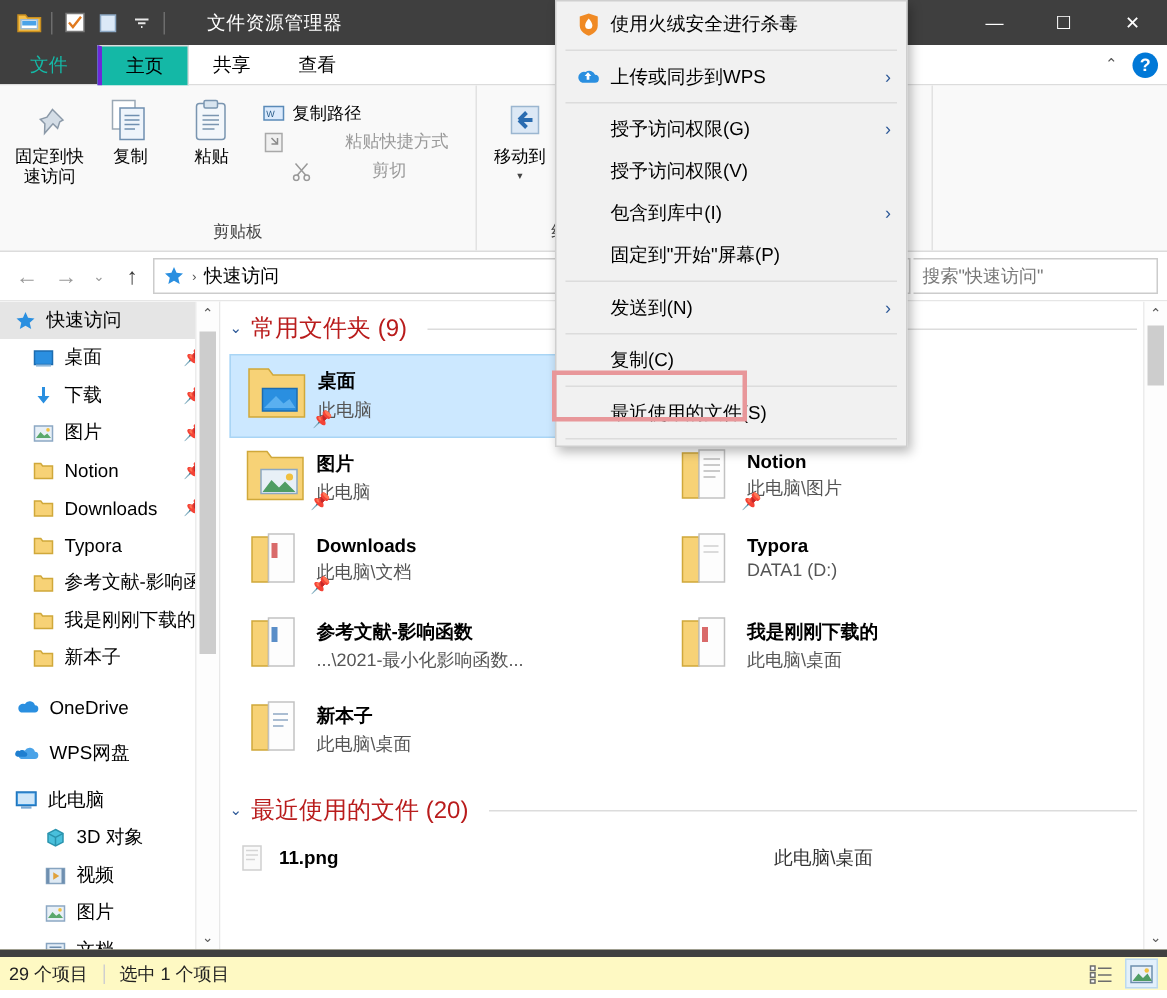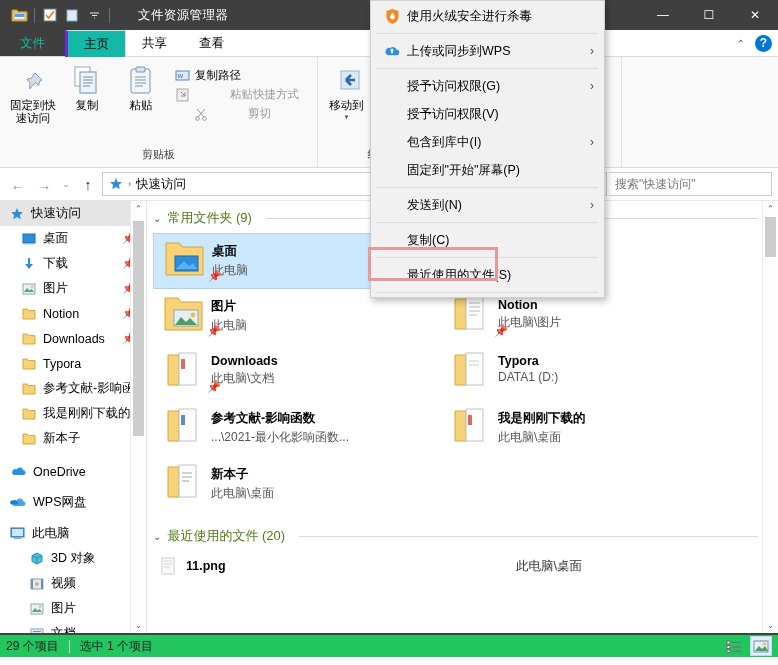--- a/index.html
+++ b/index.html
@@ -62,39 +62,39 @@
   .nav-item.indent1{padding-left:22px;}
   .nav-item.indent2{padding-left:30px;}
   .pin{position:absolute;right:10px;color:#a0a0a0;font-size:11px;}
   .navscroll{position:absolute;right:0;top:0;width:15px;height:100%;background:#fdfdfd;border-left:1px solid #ececec;}
   .navscroll .thumb{position:absolute;left:2px;top:20px;width:11px;height:215px;background:#cdcdcd;}
   .navscroll .ar{position:absolute;left:0;width:15px;height:16px;display:flex;align-items:center;justify-content:center;color:#5a5a5a;font-size:9px;}
 
   .filepane{flex:1;position:relative;overflow:hidden;background:#fff;}
   .grouphdr{display:flex;align-items:center;gap:6px;padding:8px 0 6px 6px;}
   .grouphdr .chev{color:#2b5797;font-size:10px;}
-  .grouphdr .gtitle{color:#4d7c0f;font-size:13px;}
+  .grouphdr .gtitle{color:#b91c1c;font-size:16px;}
   .grouphdr .rule{flex:1;height:1px;background:#dcdcdc;margin-left:8px;margin-right:20px;}
   .tiles{display:flex;flex-wrap:wrap;padding-left:6px;}
   .tile{width:287px;height:56px;display:flex;align-items:flex-start;padding:4px 0 0 8px;box-sizing:border-box;position:relative;}
   .tile.sel{background:#cce8ff;border:1px solid #a9d5f5;}
   .tile .tico{width:46px;height:46px;flex:none;position:relative;}
   .tile .meta{padding-left:4px;padding-top:5px;}
   .tile .tname{font-size:12.5px;font-weight:bold;color:#000;}
   .tile .tpath{font-size:12px;color:#555;margin-top:2px;}
   .tile .tpin{position:absolute;left:54px;top:36px;color:#a3a3a3;font-size:11px;}
   .recent-row{display:flex;align-items:center;padding-left:14px;gap:10px;height:30px;}
   .recent-row .rname{font-size:12.5px;font-weight:bold;width:320px;}
   .recent-row .rpath{font-size:12.5px;color:#333;}
   .fscroll{position:absolute;right:0;top:0;width:15px;height:100%;background:#fdfdfd;border-left:1px solid #ececec;}
   .fscroll .thumb{position:absolute;left:2px;top:0px;width:11px;height:40px;background:#cdcdcd;}
   .fscroll .ar{position:absolute;left:0;width:15px;height:16px;display:flex;align-items:center;justify-content:center;color:#5a5a5a;font-size:9px;}
 
   
-  .statusbar{height:22px;border-top:2px solid #404040;display:flex;align-items:center;padding:0 6px;gap:10px;background:#22c55e;position:relative;}
+  .statusbar{height:22px;border-top:5px solid #404040;display:flex;align-items:center;padding:0 6px;gap:10px;background:#fef9c3;position:relative;}
   .st-txt{font-size:12px;color:#222;}
   .st-sep{width:1px;height:13px;background:#cfcfcf;}
   .viewbtns{position:absolute;right:6px;display:flex;gap:6px;align-items:center;}
   .vbtn{width:20px;height:18px;display:flex;align-items:center;justify-content:center;}
   .vbtn.active{background:#e3f0fb;border:1px solid #bcd9ee;}
 
   
   .ctxmenu{position:absolute;left:370px;top:0px;width:233px;background:#f1f1f1;border:1px solid #cfcfcf;
            box-shadow:2px 3px 7px rgba(0,0,0,.28);z-index:50;padding:1px 0;}
   .ctxitem{height:28px;display:flex;align-items:center;padding:0 8px 0 10px;position:relative;font-size:12.5px;}

